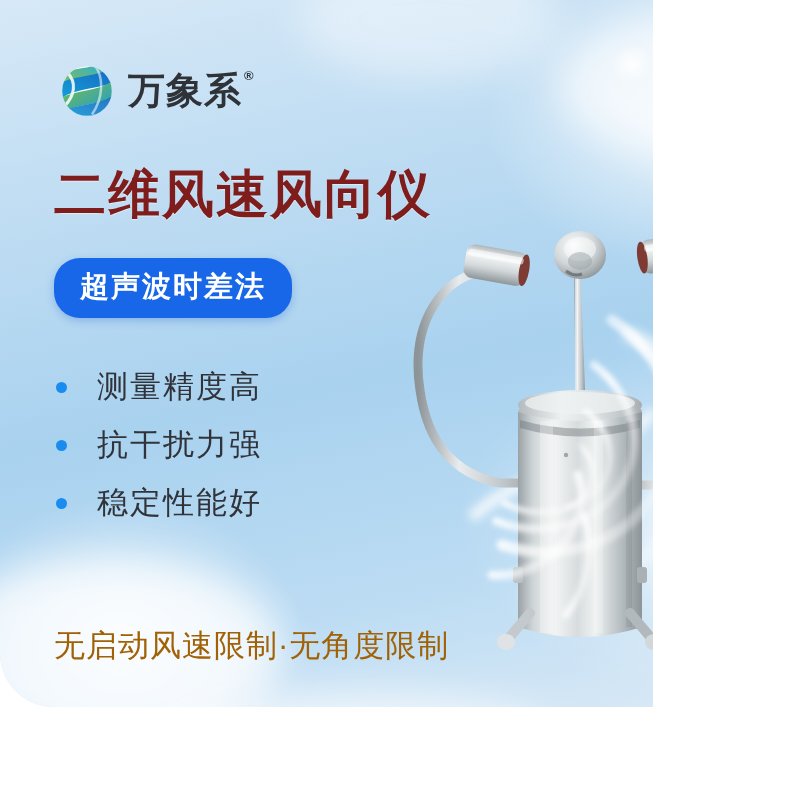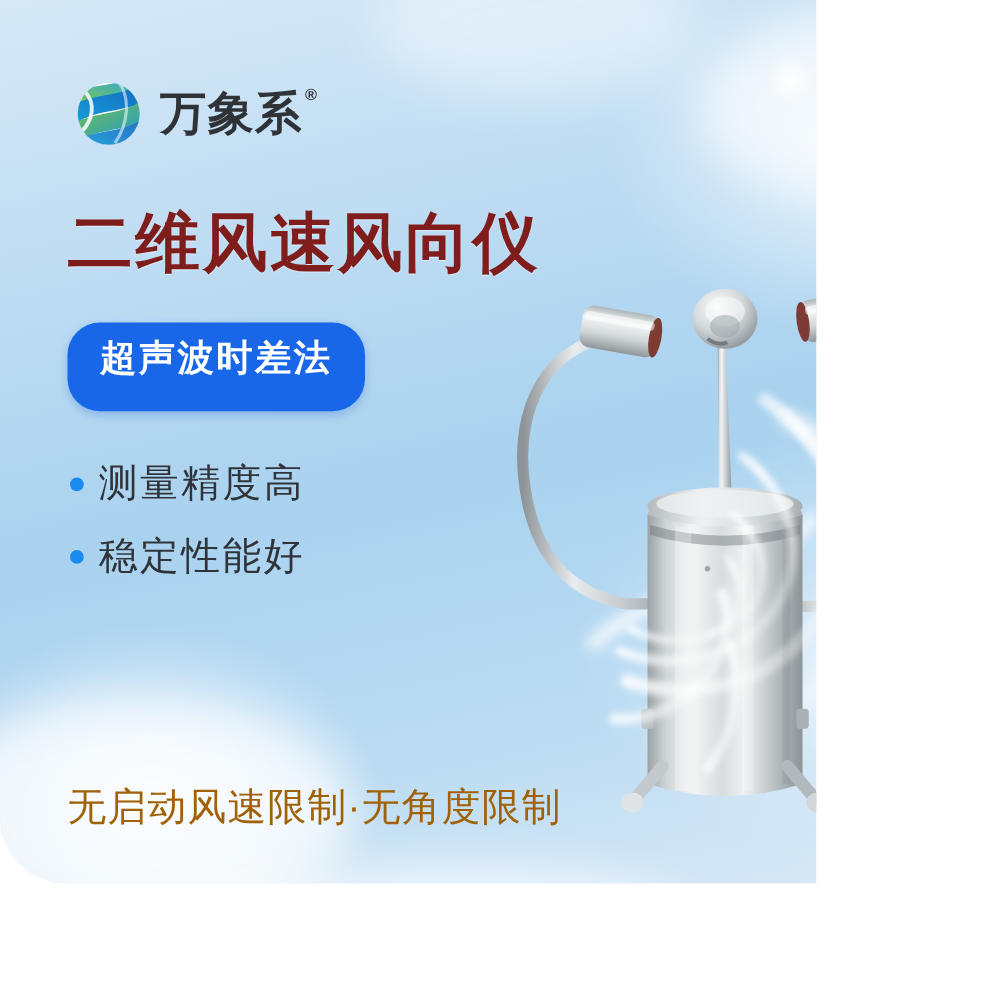--- a/index.html
+++ b/index.html
@@ -51,30 +51,30 @@
     position:absolute;left:54px;top:160px;
     font-size:52px;font-weight:bold;color:#7f1d1d;letter-spacing:2px;
     text-shadow:0 1px 1px rgba(255,255,255,.5);
   }
 
   
   .pill{
     position:absolute;left:54px;top:258px;
     background:#1767e8;color:#fff;
     font-size:29px;font-weight:bold;letter-spacing:2px;
-    padding:9px 26px 22px 26px;border-radius:26px;
+    padding:9px 26px 11px 26px;border-radius:26px;
     box-shadow:0 3px 8px rgba(22,90,210,.28);
   }
 
   
   .features{position:absolute;left:56px;top:358px;}
   .feat{display:flex;align-items:center;height:58px;}
   .dot{width:11px;height:11px;border-radius:50%;background:#1a8cf0;flex:0 0 auto;}
   .feat-label{
-    margin-left:12px;font-size:31px;color:#30343a;letter-spacing:2px;
+    margin-left:30px;font-size:31px;color:#30343a;letter-spacing:2px;
   }
 
   
   .tagline{
     position:absolute;left:54px;top:625px;
     font-size:31px;font-weight:normal;color:#a16207;letter-spacing:1px;
   }
 
   
   .product{position:absolute;left:380px;top:215px;width:400px;height:450px;}
@@ -136,20 +136,24 @@
 
   <div class="pill">超声波时差法</div>
 
   <div class="features">
     <div class="feat">
       <span class="dot"></span>
       <span class="feat-label">测量精度高</span>
     </div>
     <div class="feat">
       <span class="dot"></span>
+      <span class="feat-label">抗干扰力强</span>
+    </div>
+    <div class="feat">
+      <span class="dot"></span>
       <span class="feat-label">稳定性能好</span>
     </div>
   </div>
 
   <div class="tagline">无启动风速限制·无角度限制</div>
 
   <div class="product">
     <svg width="400" height="450" viewBox="0 0 400 450">
       <defs>
         <linearGradient id="steelBody" x1="0" y1="0" x2="1" y2="0">

